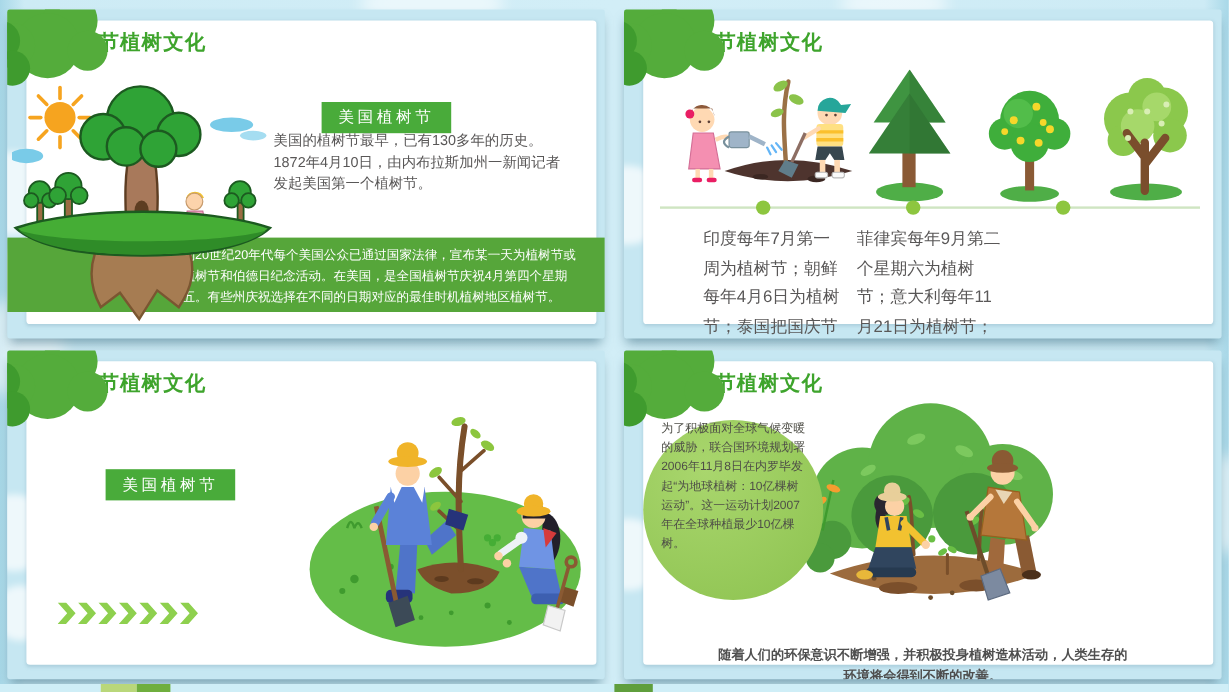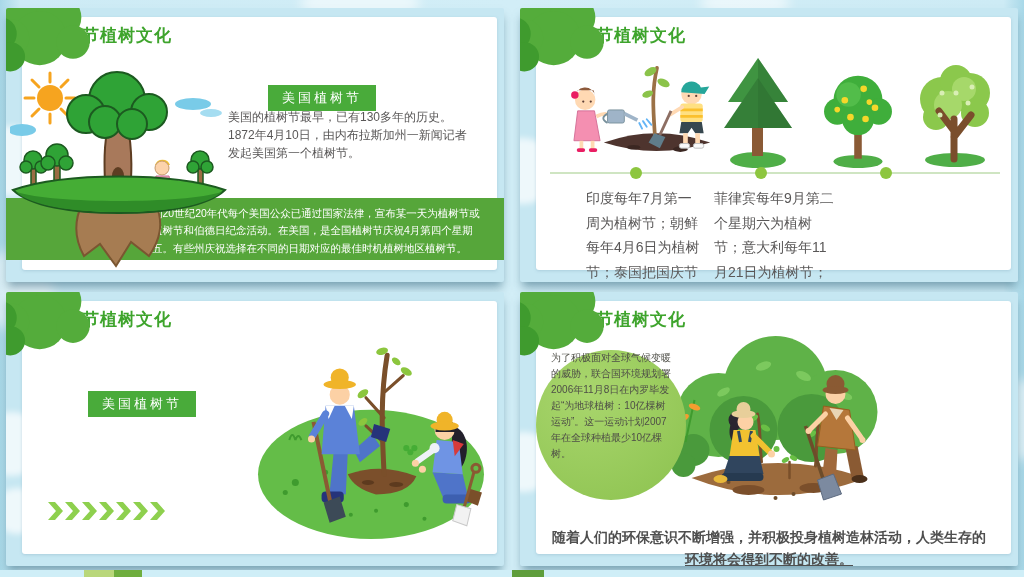--- a/index.html
+++ b/index.html
@@ -27,22 +27,22 @@
   .bodytext{position:absolute;margin:0;color:#595757;z-index:5;}
   .strip{position:absolute;left:0;right:0;top:190px;height:62px;background:#56a63a;color:#fff;
          font-size:10.5px;line-height:1.65;padding:7px 14px 0 146px;box-sizing:border-box;z-index:3;}
   .illus{position:absolute;z-index:4;}
   .tline{position:absolute;left:30px;right:18px;top:164px;height:2px;background:#cfe5c2;z-index:4;}
   .tdot{position:absolute;width:12px;height:12px;border-radius:50%;background:#8dc63f;top:159px;z-index:5;}
   .col{position:absolute;top:178px;font-size:14px;line-height:1.75;color:#595757;z-index:5;margin:0;}
   .circle{position:absolute;border-radius:50%;display:flex;align-items:flex-start;z-index:5;
           background:radial-gradient(circle at 35% 28%,#a9d66d,#8cc24f);}
   .circle .ctext{padding:0 15px;font-size:10px;line-height:1.6;color:#4e4e47;}
-  .caption{position:absolute;left:0;right:0;top:230px;text-align:center;color:#4f4f4f;font-size:14px;
-           font-weight:bold;line-height:1.6;z-index:5;margin:4px;}
+  .caption{position:absolute;left:0;right:0;top:230px;text-align:center;color:#4f4f4f;font-size:11px;
+           font-weight:bold;line-height:1.6;z-index:5;margin:16px;}
   .caption .u{text-decoration:underline;}
   .chev{position:absolute;z-index:5;}
   .bottomband{position:absolute;left:0;right:0;bottom:0;height:7px;background:#cfeef7;}
   .bseg{position:absolute;top:0;height:7px;}
 </style>
 </head>
 <body>
 
 <div class="pagecloud" style="left:300px;top:-18px;width:120px;height:42px;"></div>
 <div class="pagecloud" style="left:700px;top:-14px;width:90px;height:34px;"></div>

